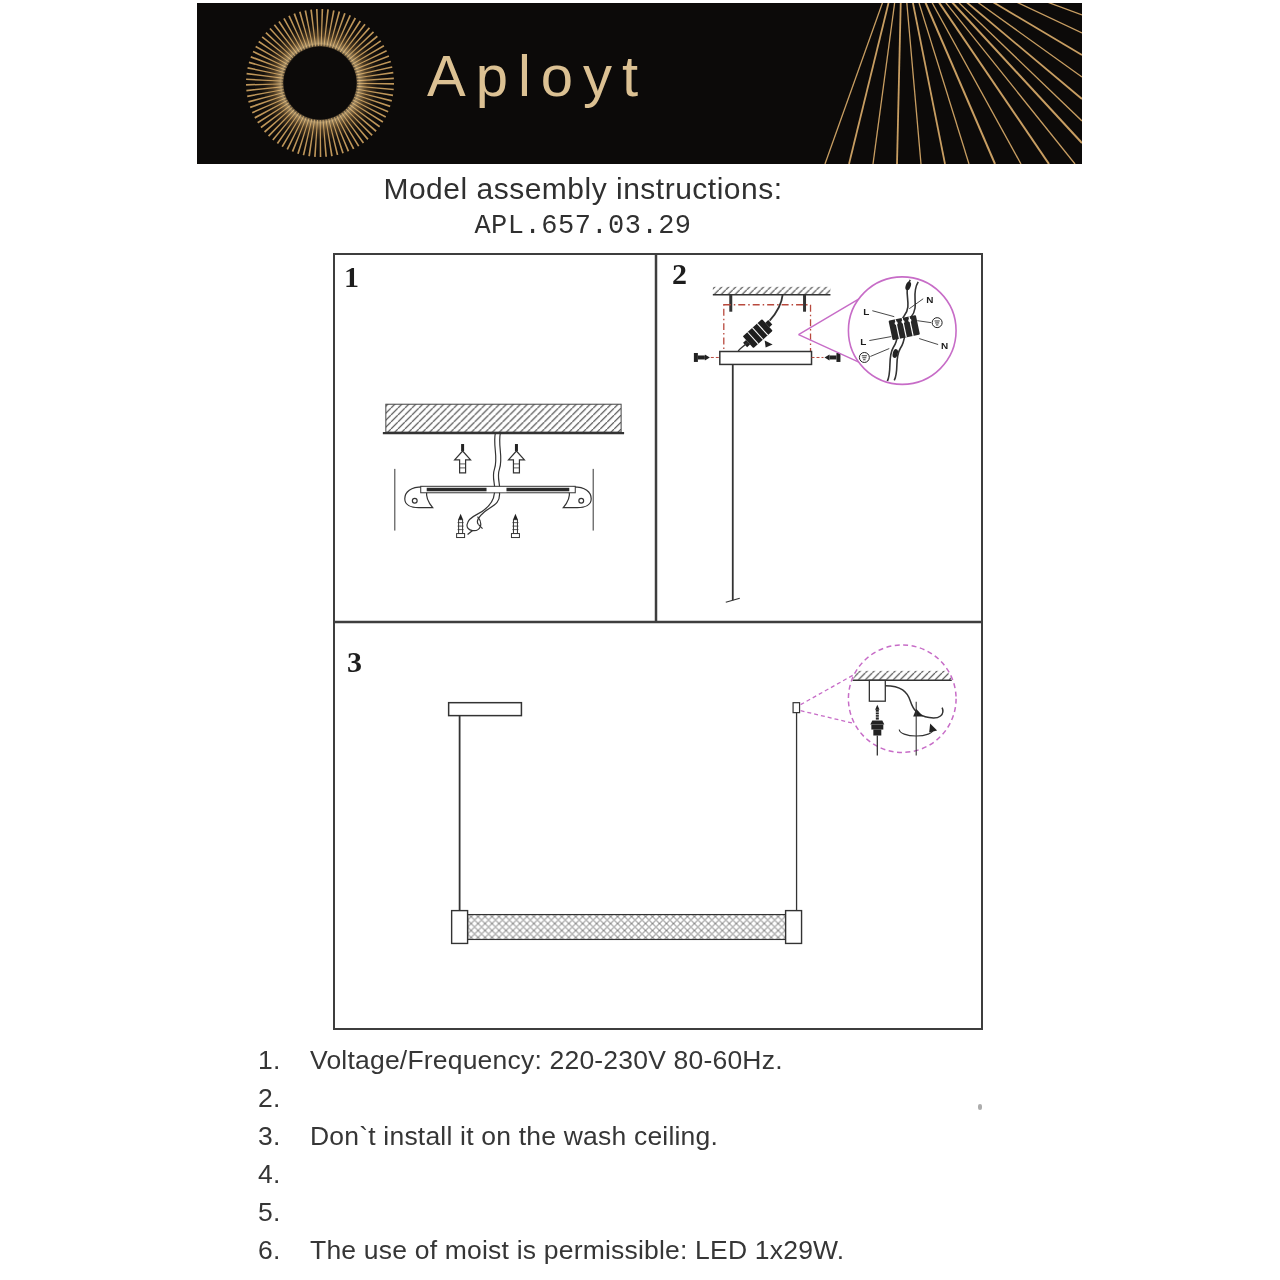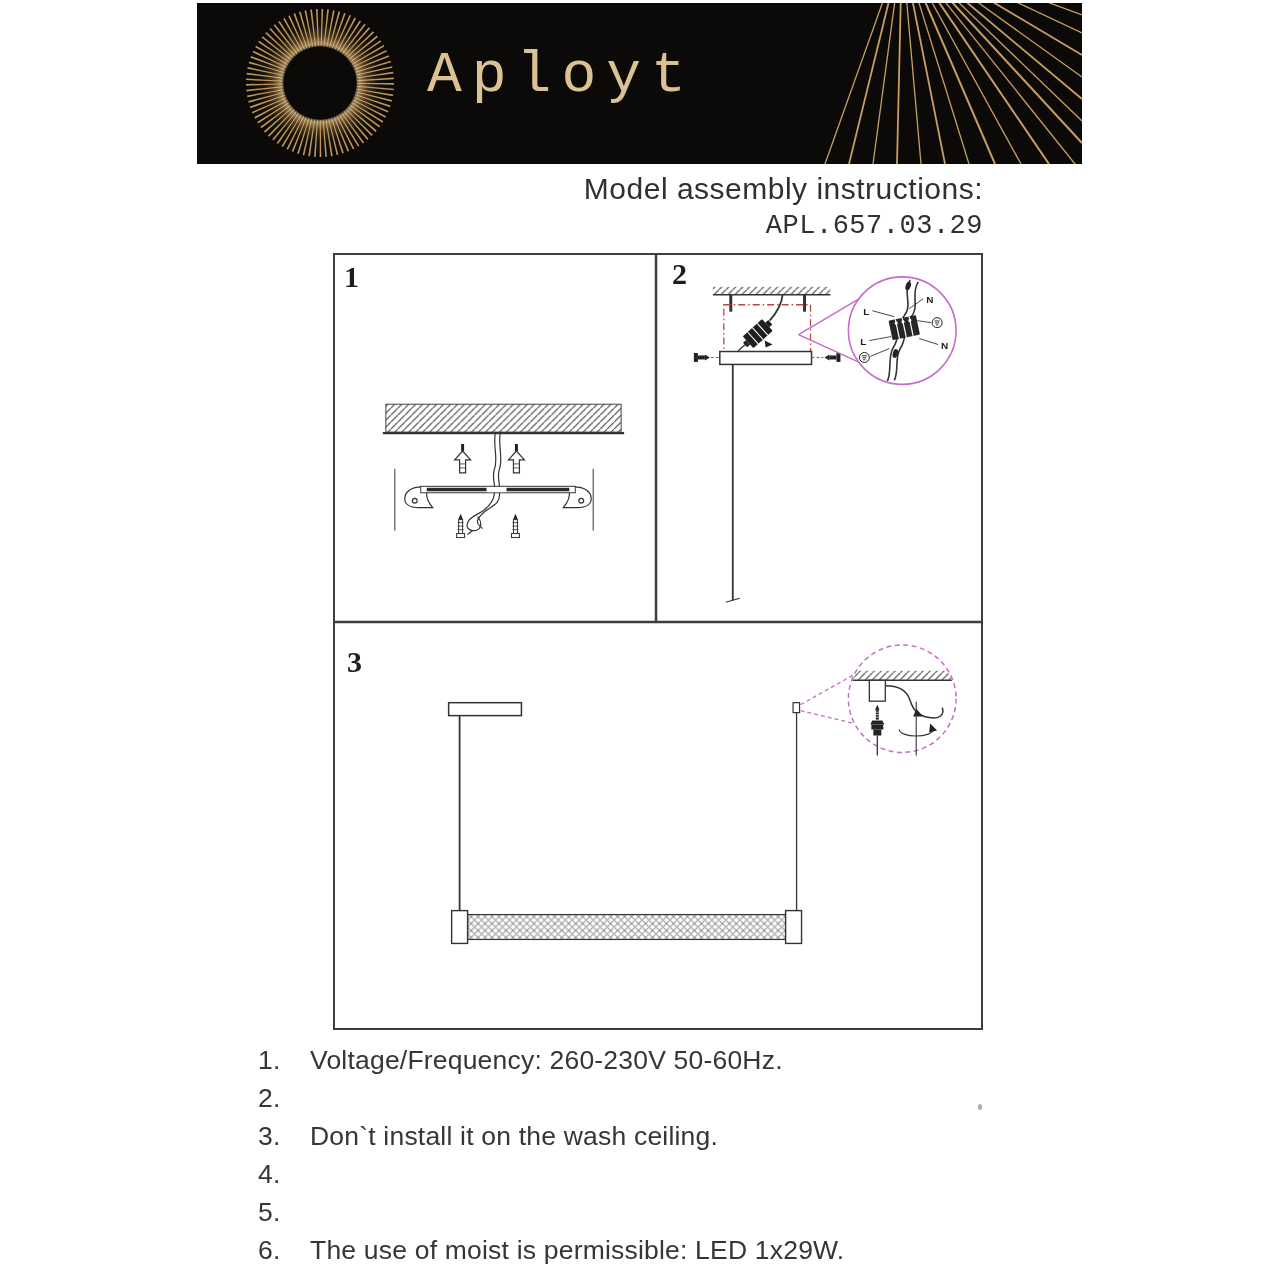--- a/index.html
+++ b/index.html
@@ -8,25 +8,25 @@
     font-family:"Liberation Sans",sans-serif;overflow:hidden;
   }
   
   .banner{
     position:absolute;left:197px;top:3px;width:885px;height:161px;
     background:#0C0A09;overflow:hidden;
   }
   .banner svg{position:absolute;left:0;top:0;}
   .brand{
     position:absolute;left:230px;top:44px;font-size:58px;line-height:1;
-    color:#DCC193;letter-spacing:10px;font-family:Liberation Mono, monospace;
+    color:#DCC193;letter-spacing:10px;font-family:Liberation Sans, sans-serif;
     font-weight:400;
   }
   
-  .title-wrap{position:absolute;left:183px;top:172px;width:800px;text-align:right;color:#303030;}
+  .title-wrap{position:absolute;left:183px;top:172px;width:800px;text-align:center;color:#303030;}
   .title-line1{font-size:30px;letter-spacing:0.5px;}
   .title-line2{font-size:27px;margin-top:5px;letter-spacing:0.5px;font-family:Liberation Mono, monospace;}
   
   .diagram-box{
     position:absolute;left:333px;top:253px;width:646px;height:773px;
     border:2px solid #3E3E3E;background:#fff;
   }
   .panel-label{
     position:absolute;font-family:"Liberation Serif",serif;font-weight:700;
     font-size:30px;color:#1D1D1D;
@@ -316,21 +316,21 @@
   </svg>
 </div>
 
 <div class="panel-label" id="lbl1">1</div>
 <div class="panel-label" id="lbl2">2</div>
 <div class="panel-label" id="lbl3">3</div>
 
 <div class="instr">
   <div class="row">
     <span class="num">1.</span>
-    <span class="txt">Voltage/Frequency: 260-230V 50-60Hz.</span>
+    <span class="txt">Voltage/Frequency: 220-230V 80-60Hz.</span>
   </div>
   <div class="row">
     <span class="num">2.</span>
   </div>
   <div class="row">
     <span class="num">3.</span>
     <span class="txt">Don`t install it on the wash ceiling.</span>
   </div>
   <div class="row">
     <span class="num">4.</span>

